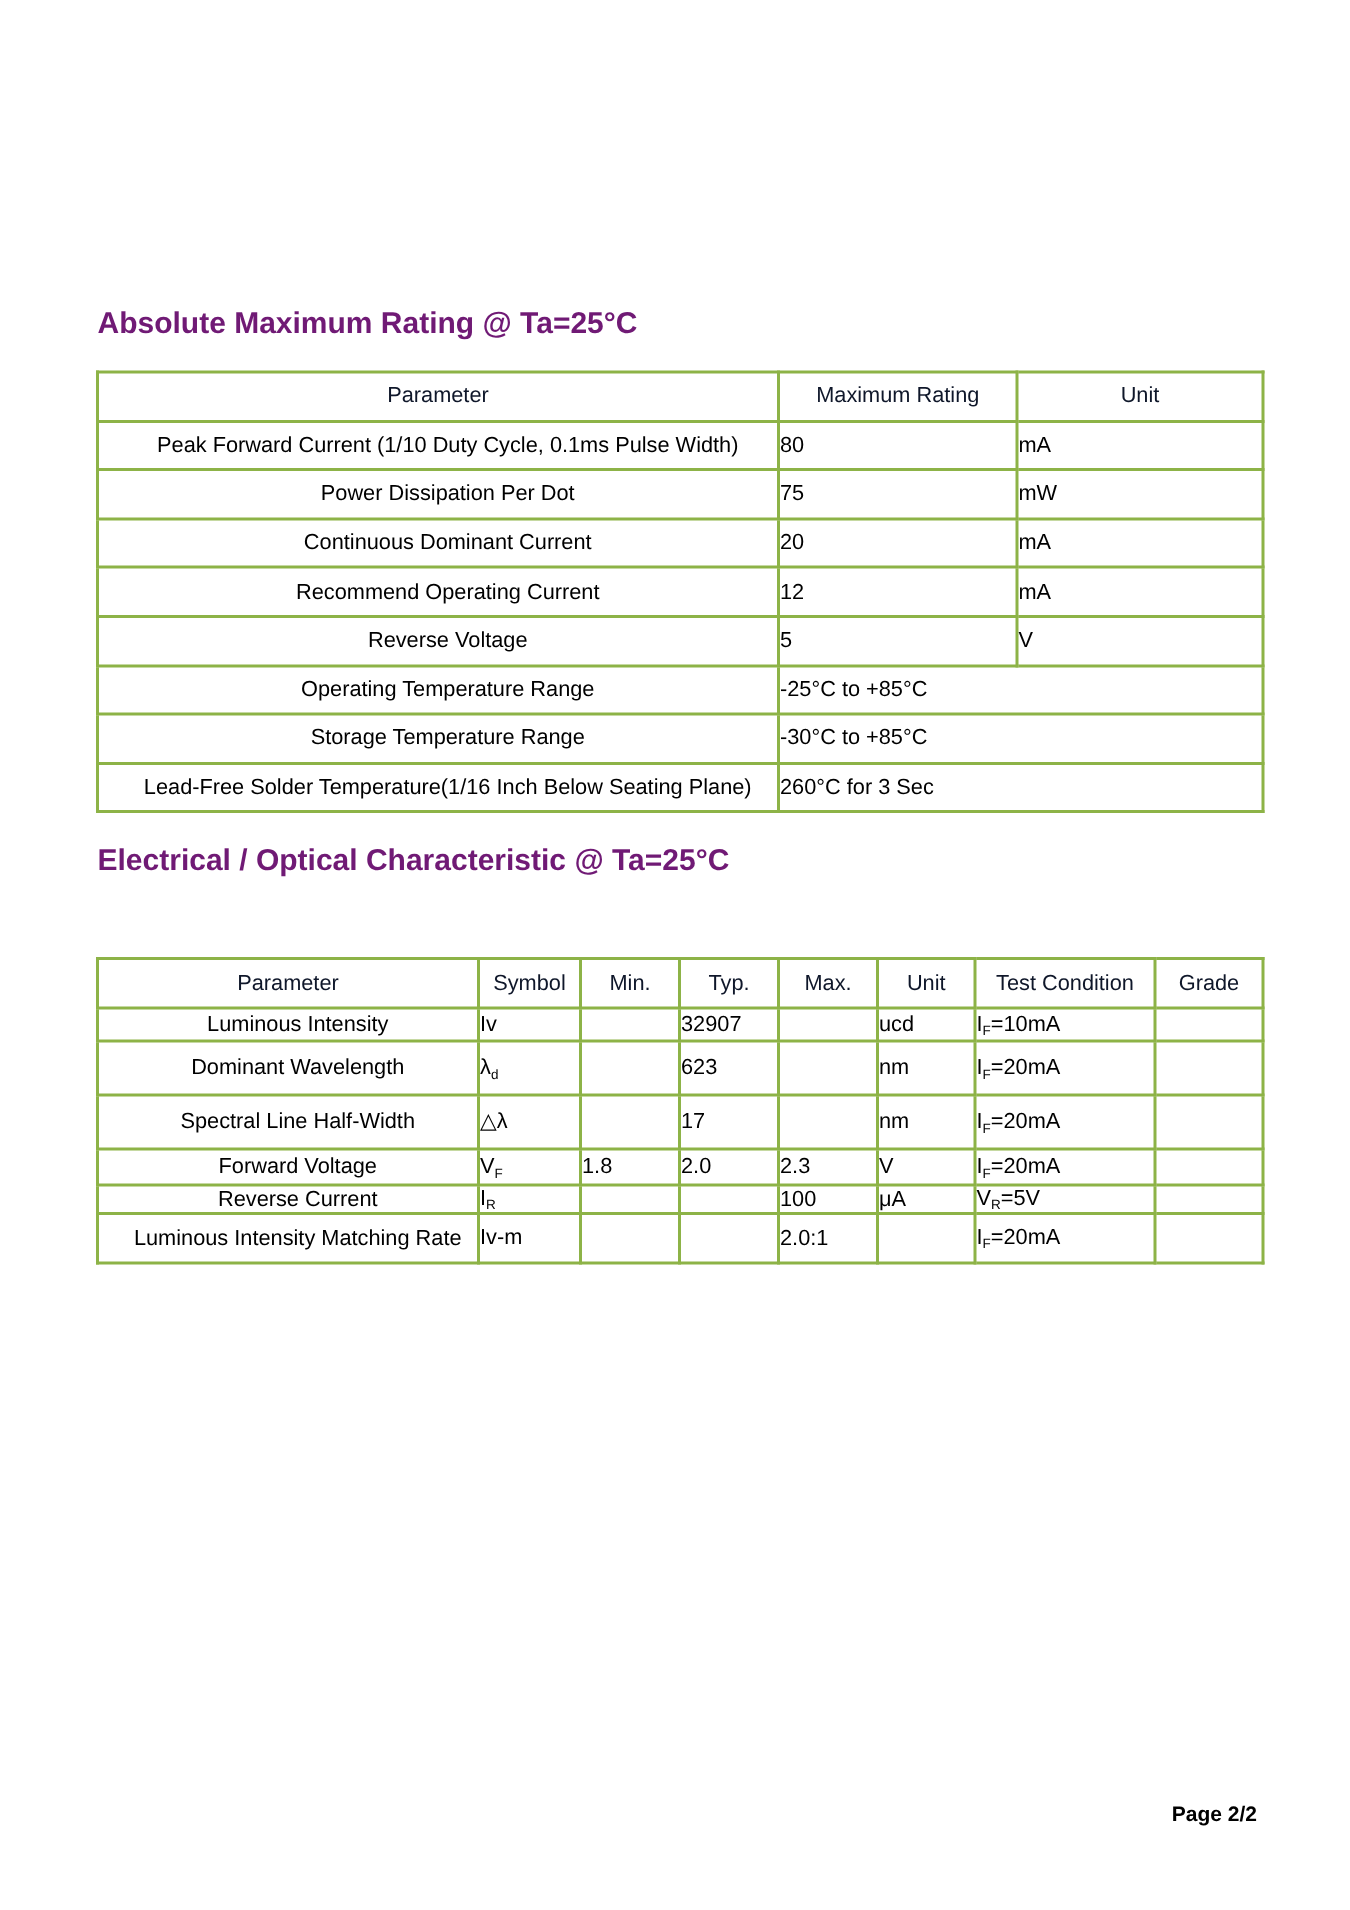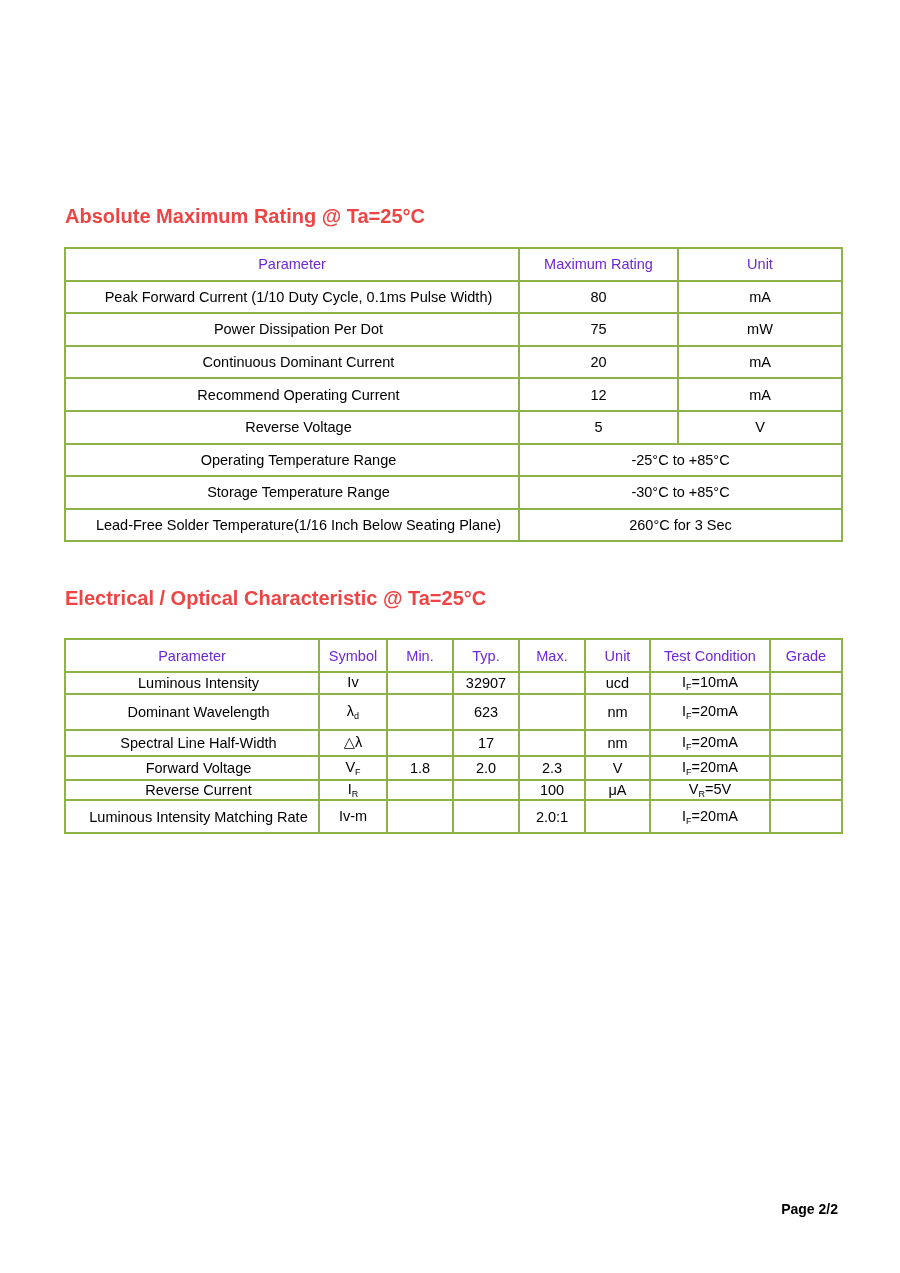--- a/index.html
+++ b/index.html
@@ -1,22 +1,22 @@
 <!DOCTYPE html>
 <html><head>
 <meta charset="utf-8">
 <style>
   html, body { margin: 0; padding: 0; background: #ffffff; }
   body { width: 900px; height: 1273px; position: relative; font-family: "Liberation Sans", sans-serif; color: #000; }
-  .section-title { position: absolute; left: 65px; font-size: 20px; font-weight: bold; color: #ef4444; margin: 0; }
+  .section-title { position: absolute; left: 65px; font-size: 20px; font-weight: bold; color: #701a75; margin: 0; }
   table { position: absolute; left: 64px; border-collapse: collapse; table-layout: fixed; }
   td, th { border: 2px solid #8db347; font-size: 14.5px; padding: 0; }
-  th { font-weight: normal; color: #6d28d9; text-align: center; }
+  th { font-weight: normal; color: #0f172a; text-align: center; }
   td.left { text-align: center; padding-left: 13px; }
-  td.center { text-align: center; }
+  td.center { }
   #t1 { top: 247px; width: 777px; }
   #t1 tr { height: 32.6px; }
   #t2 { top: 638px; width: 777px; }
   sub { font-size: 9px; vertical-align: -3px; }
   .page-num { position: absolute; right: 62px; top: 1201px; font-size: 14px; font-weight: bold; }
 </style>
 </head>
 <body>
 
 <h2 class="section-title" style="top:205px;">Absolute Maximum Rating @ Ta=25°C</h2>
@@ -66,21 +66,21 @@
     <td class="left">Storage Temperature Range</td>
     <td class="center" colspan="2">-30°C to +85°C</td>
   </tr>
   <tr>
     <td class="left">Lead-Free Solder Temperature(1/16 Inch Below Seating Plane)</td>
     <td class="center" colspan="2">260°C for 3 Sec</td>
   </tr>
 </tbody>
   </table>
 
-<h2 class="section-title" style="top:587px;">Electrical / Optical Characteristic @ Ta=25°C</h2>
+<h2 class="section-title" style="top:563px;">Electrical / Optical Characteristic @ Ta=25°C</h2>
 
 <table id="t2">
   <colgroup>
     <col style="width:254px">
       <col style="width:68px">
       <col style="width:66px">
       <col style="width:66px">
     <col style="width:66px">
       <col style="width:65px">
       <col style="width:120px">
@@ -110,21 +110,21 @@
   <tr style="height:36px">
     <td class="left">Dominant Wavelength</td>
     <td class="center"><span>λ</span><sub>d</sub></td>
     <td class="center"></td>
     <td class="center">623</td>
     <td class="center"></td>
     <td class="center">nm</td>
     <td class="center"><span>I</span><sub>F</sub><span>=20mA</span></td>
     <td class="center"></td>
   </tr>
-  <tr style="height:26px">
+  <tr style="height:36px">
     <td class="left">Spectral Line Half-Width</td>
     <td class="center"><span>△λ</span><sub></sub></td>
     <td class="center"></td>
     <td class="center">17</td>
     <td class="center"></td>
     <td class="center">nm</td>
     <td class="center"><span>I</span><sub>F</sub><span>=20mA</span></td>
     <td class="center"></td>
   </tr>
   <tr style="height:24px">

